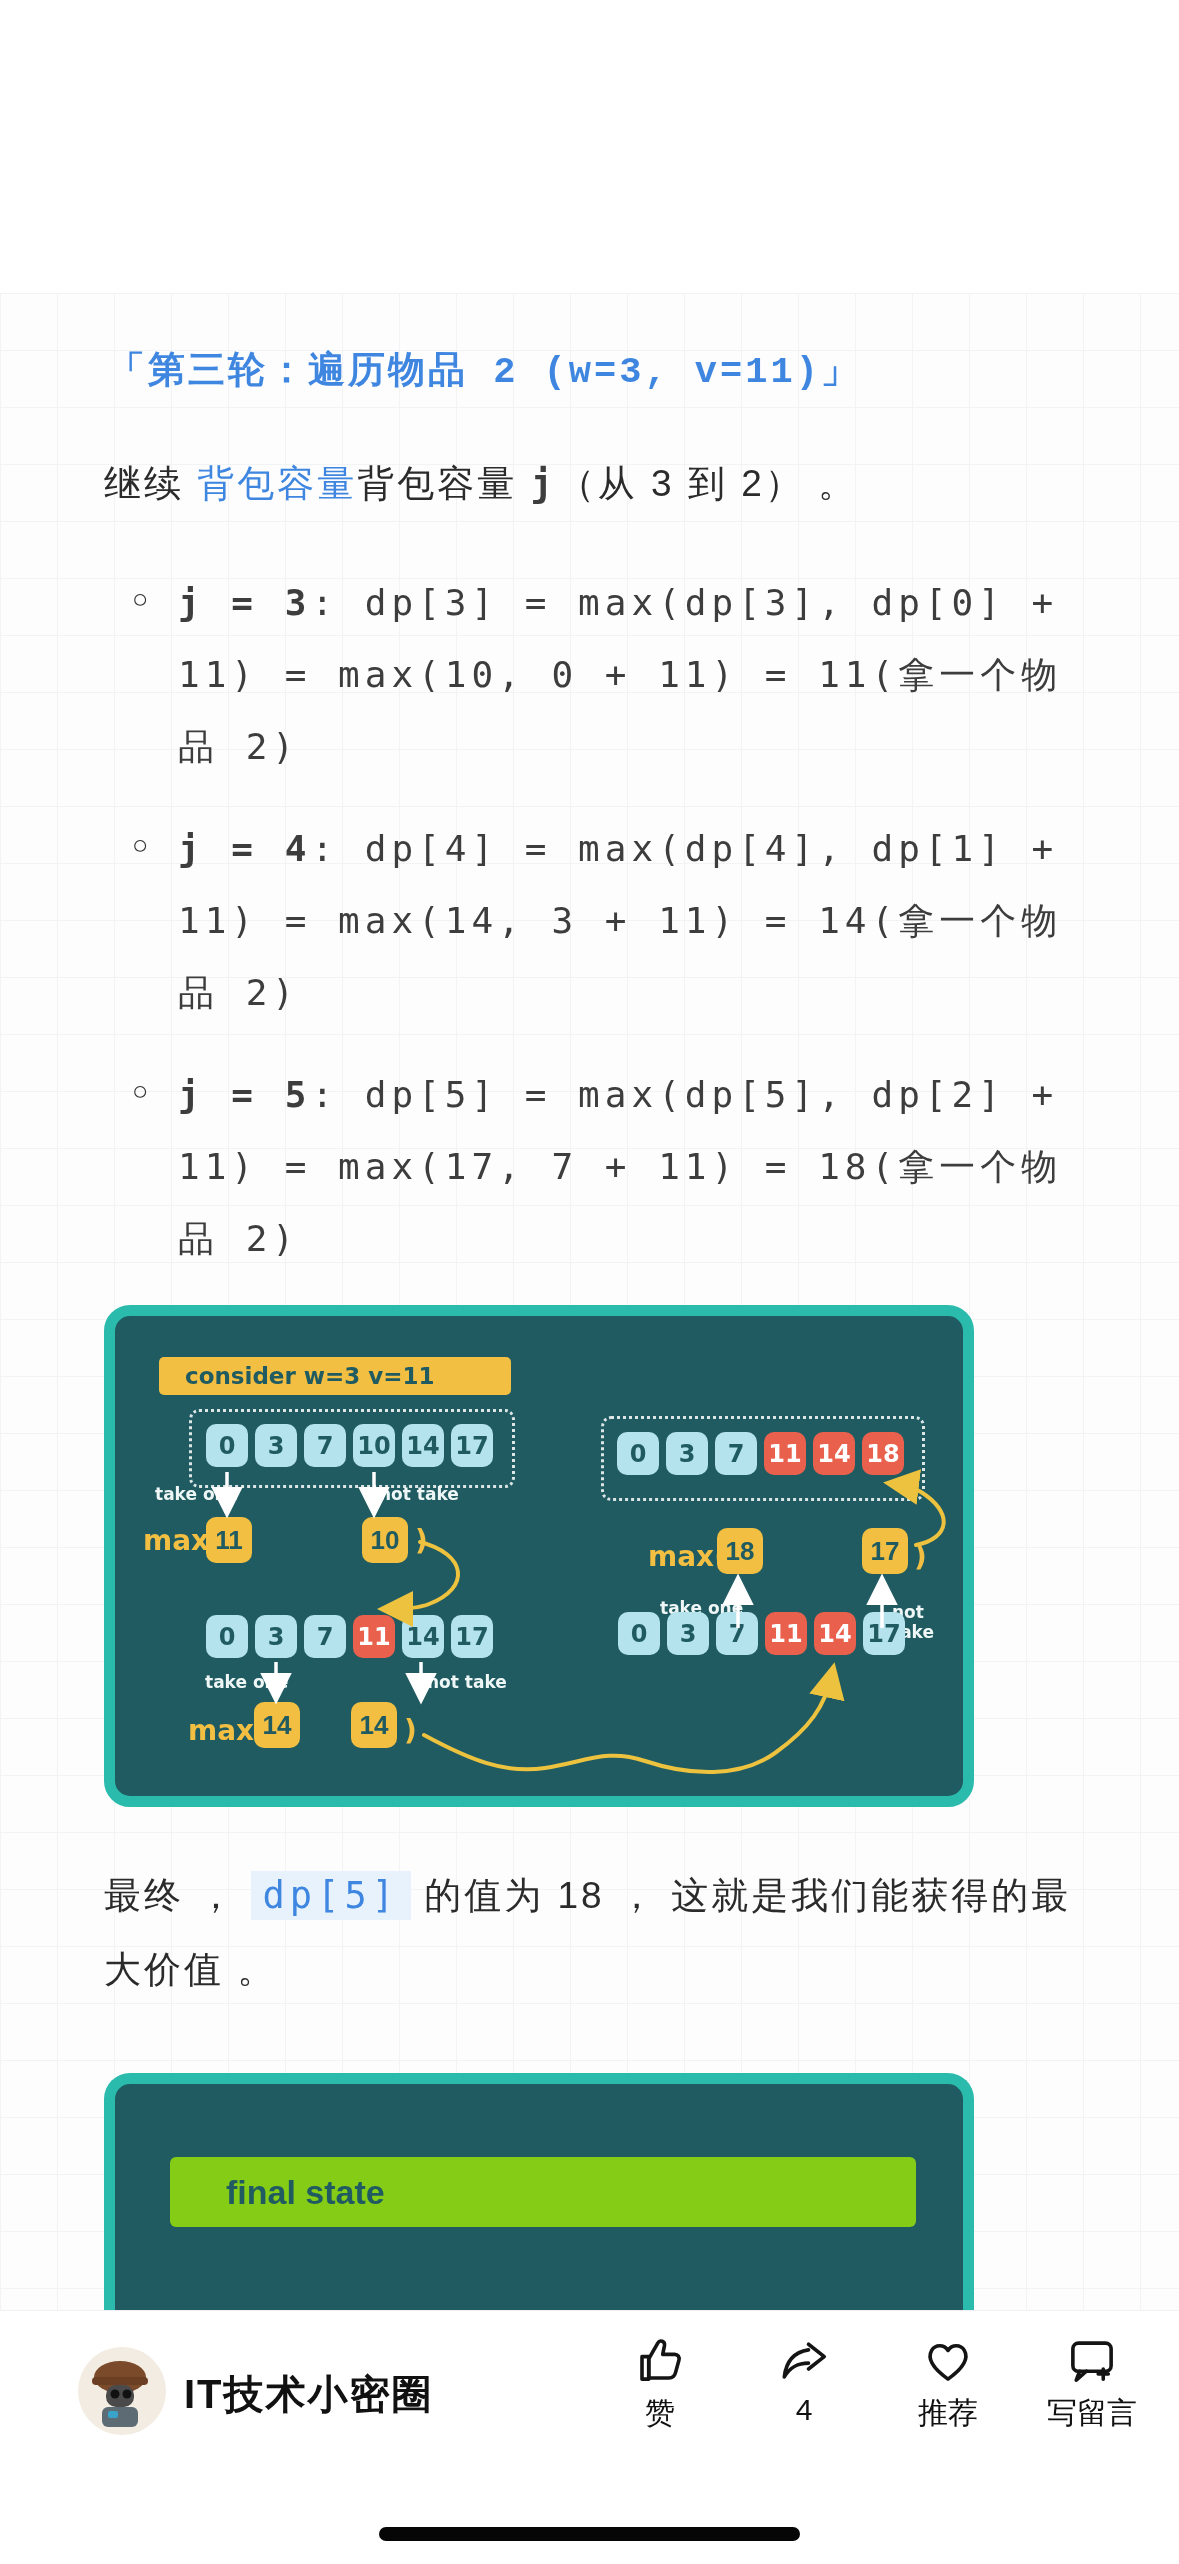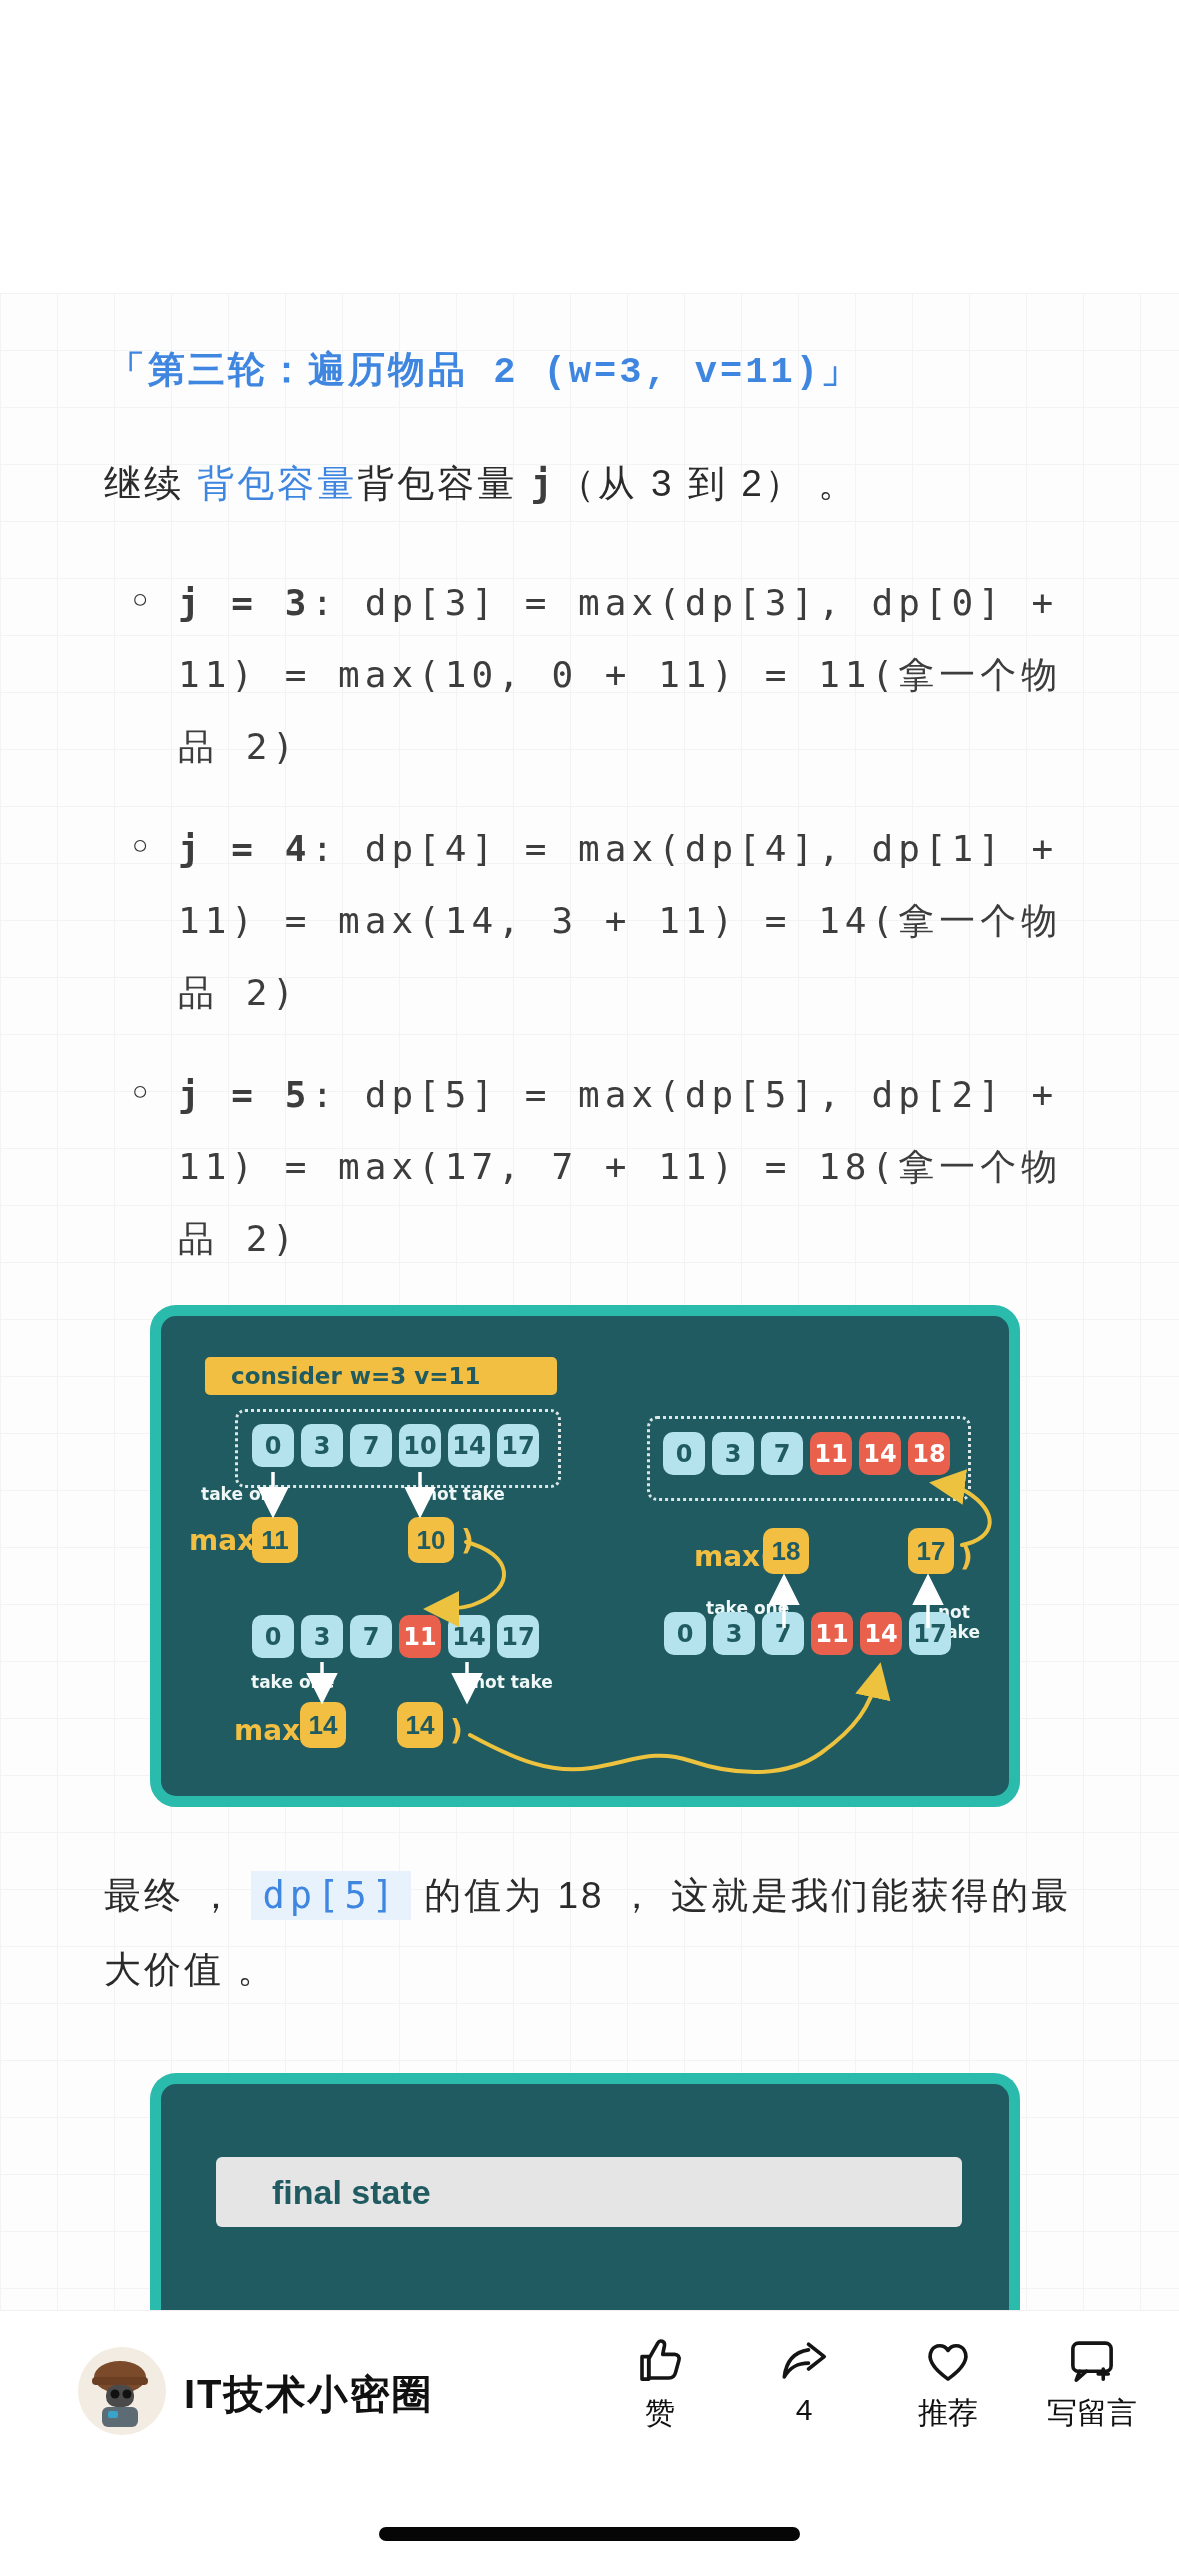--- a/index.html
+++ b/index.html
@@ -43,28 +43,28 @@
   .bold{font-weight:700;}
   .mono{font-family:"DejaVu Sans Mono","Liberation Mono",monospace;letter-spacing:5px;color:#3d3d3d;}
   .bullets{list-style:none;margin:46px 0 0 0;padding:0 0 0 74px;}
   .bullets li{position:relative;font-size:36px;line-height:2.0;margin:0 0 30px 0;}
   .bullets .marker{position:absolute;left:-46px;top:5px;font-size:27px;color:#333;}
   .code-chip{background:#e8f2fd;color:#3e86e0;font-family:"DejaVu Sans Mono","Liberation Mono",monospace;
              padding:3px 12px;border-radius:0;letter-spacing:5px;}
 
   
   .tcard{position:relative;box-sizing:border-box;border:11px solid #2bbbad;background:#1f5b61;
-         border-radius:26px;margin-left:46px;width:870px;}
+         border-radius:26px;width:870px;}
   .card1{height:502px;margin-top:24px;}
   .card2{height:250px;margin-top:66px;border-bottom:none;border-radius:26px 26px 0 0;}
   .banner{position:absolute;background:#f2bf42;color:#1f5b61;font-weight:700;border-radius:5px;
           font-family:"DejaVu Sans","Liberation Sans",sans-serif;}
   .banner1{left:44px;top:41px;width:352px;height:38px;font-size:23px;line-height:38px;padding-left:26px;box-sizing:border-box;}
   .banner2{position:relative;margin:73px 0 0 55px;width:746px;height:70px;font-size:34px;line-height:70px;
-           padding-left:56px;box-sizing:border-box;background:#e5e5e5;color:#1f5b61;font-weight:700;border-radius:6px;}
+           padding-left:56px;box-sizing:border-box;background:#84cc16;color:#1f5b61;font-weight:700;border-radius:6px;}
   .dashed{position:absolute;border:3px dotted rgba(255,255,255,.85);border-radius:10px;}
   .cell{position:absolute;width:42px;height:43px;border-radius:10px;background:#b5e3ed;color:#1f5b61;
         font-size:24px;font-weight:700;display:flex;align-items:center;justify-content:center;
         font-family:"DejaVu Sans","Liberation Sans",sans-serif;}
   .cell.red{background:#e9604d;color:#ffffff;}
   .ybox{position:absolute;width:46px;height:46px;border-radius:10px;background:#f2bf42;color:#1f5b61;
         font-size:26px;font-weight:700;display:flex;align-items:center;justify-content:center;}
   .dlabel{position:absolute;color:#eef6f6;font-size:17px;font-weight:700;
           font-family:"DejaVu Sans","Liberation Sans",sans-serif;}
   .ymax{position:absolute;color:#f2bf42;font-size:28px;font-weight:700;

